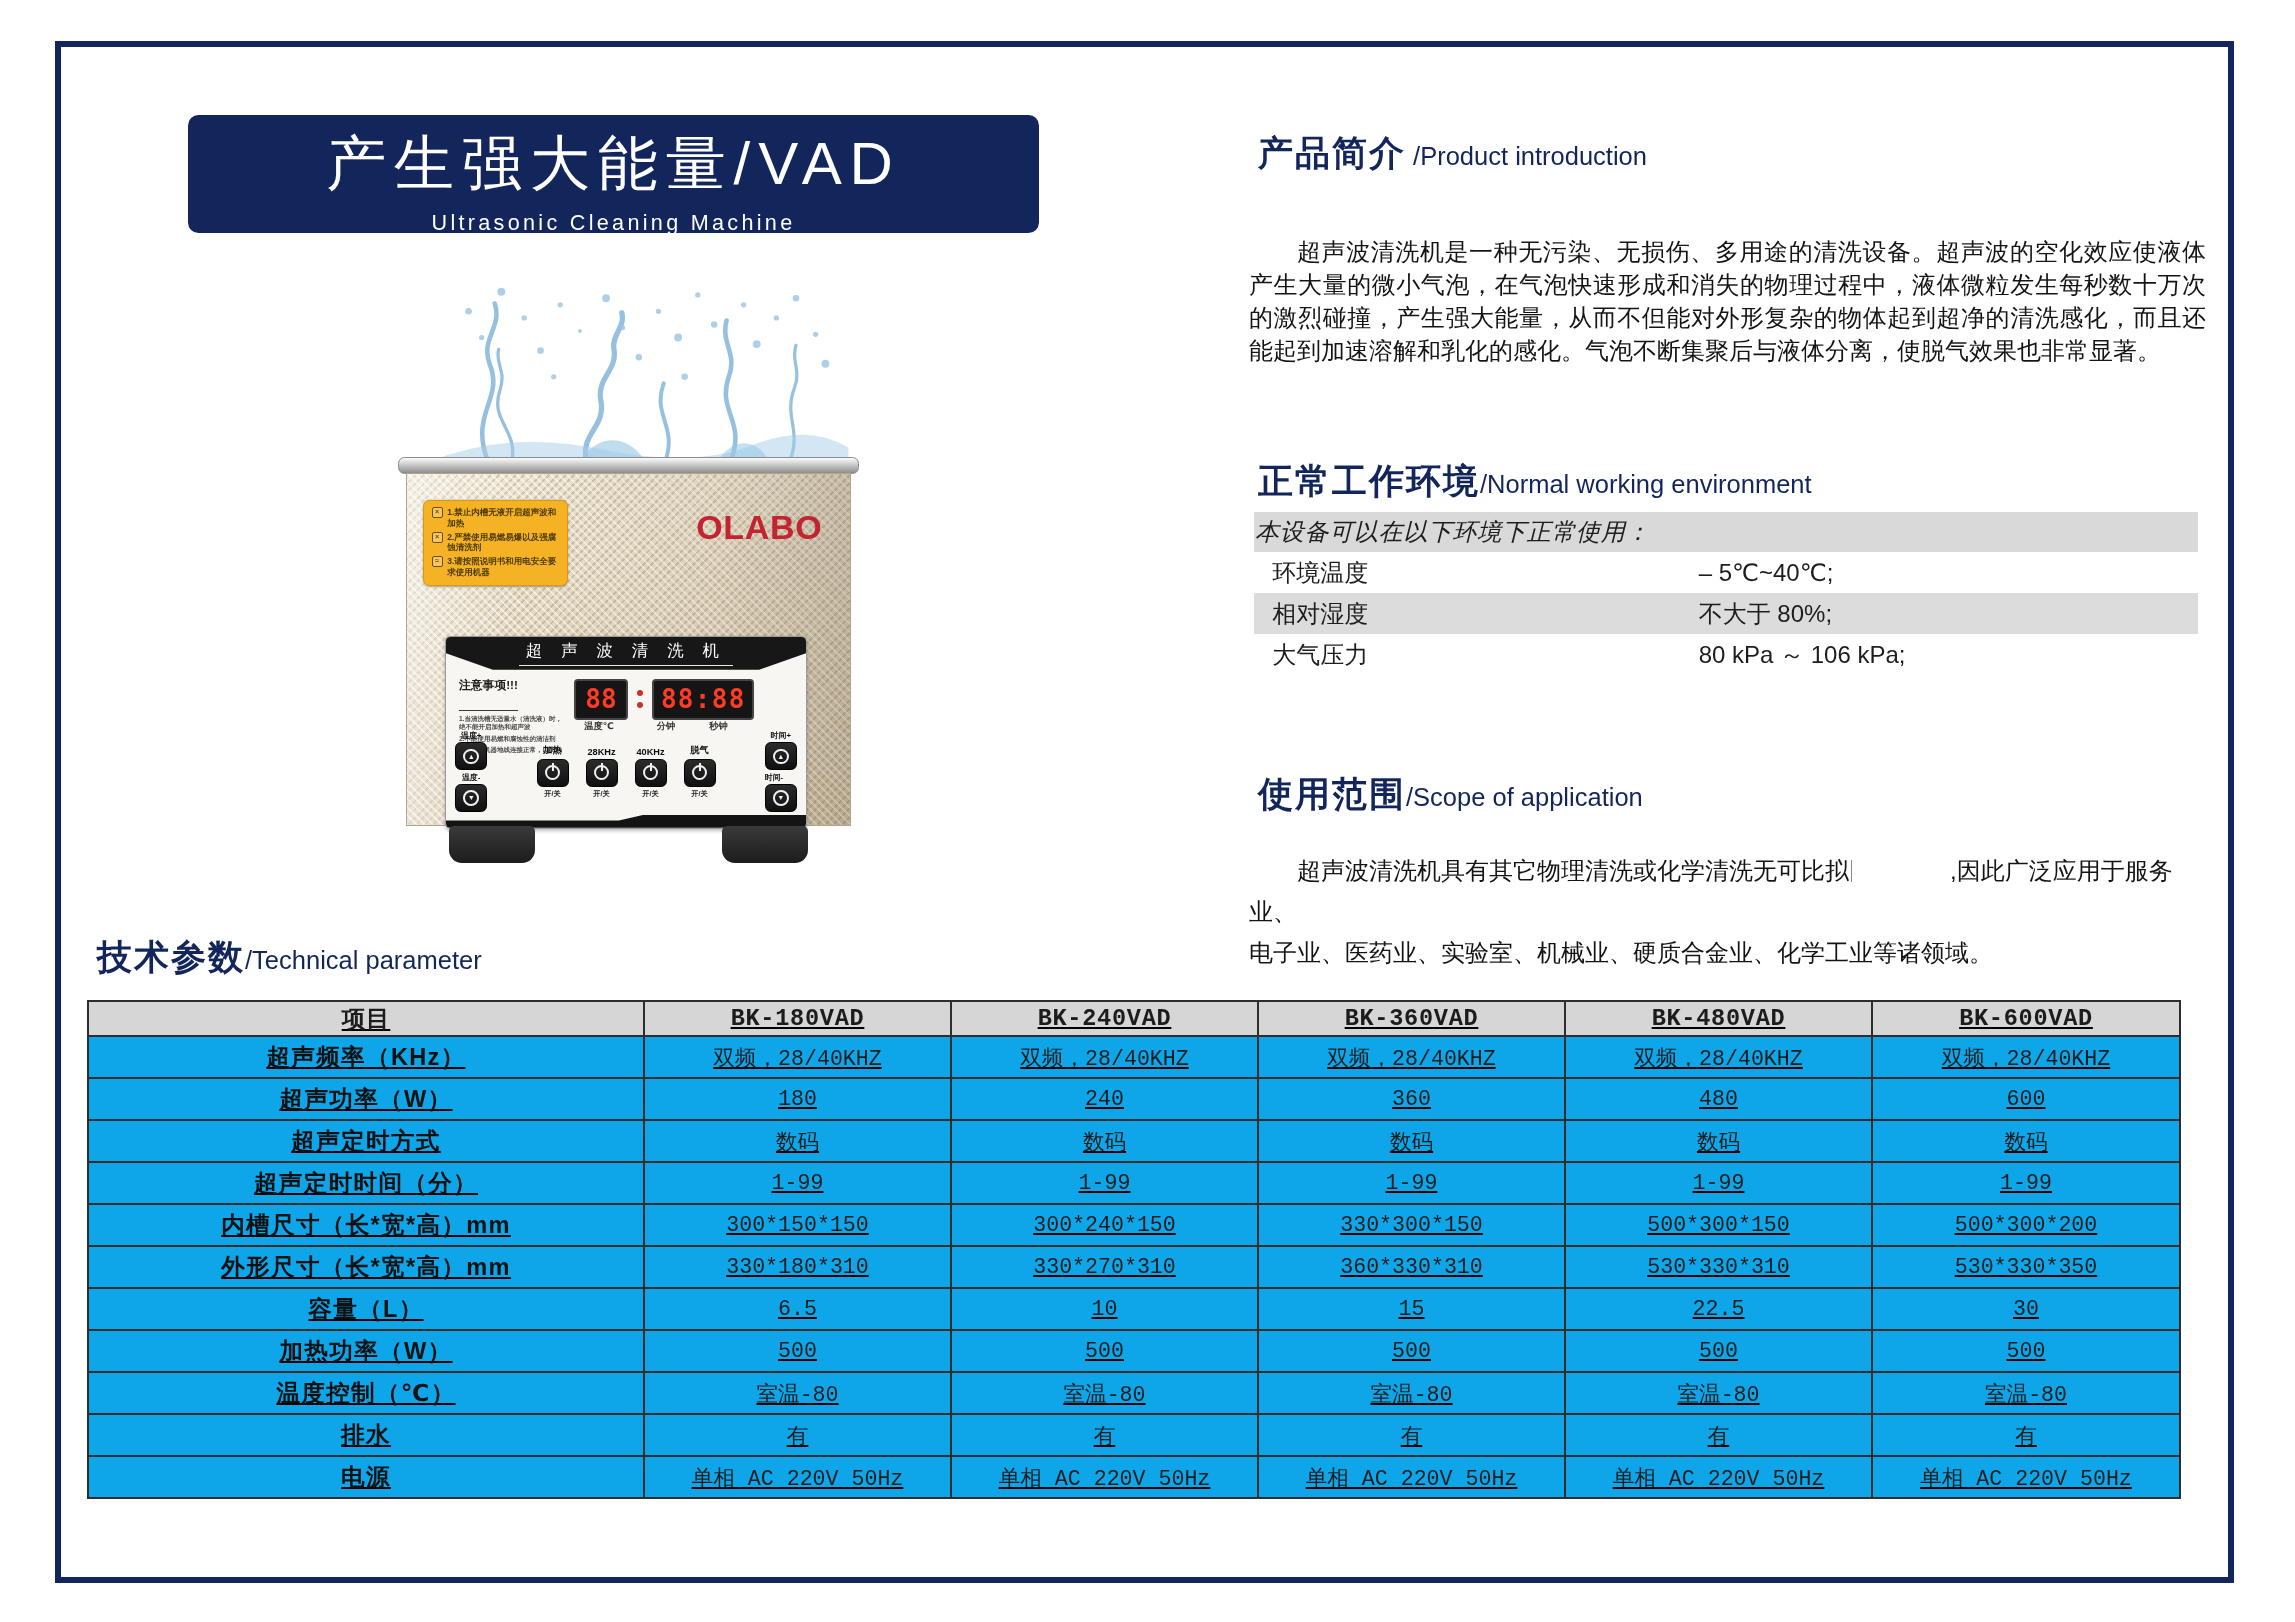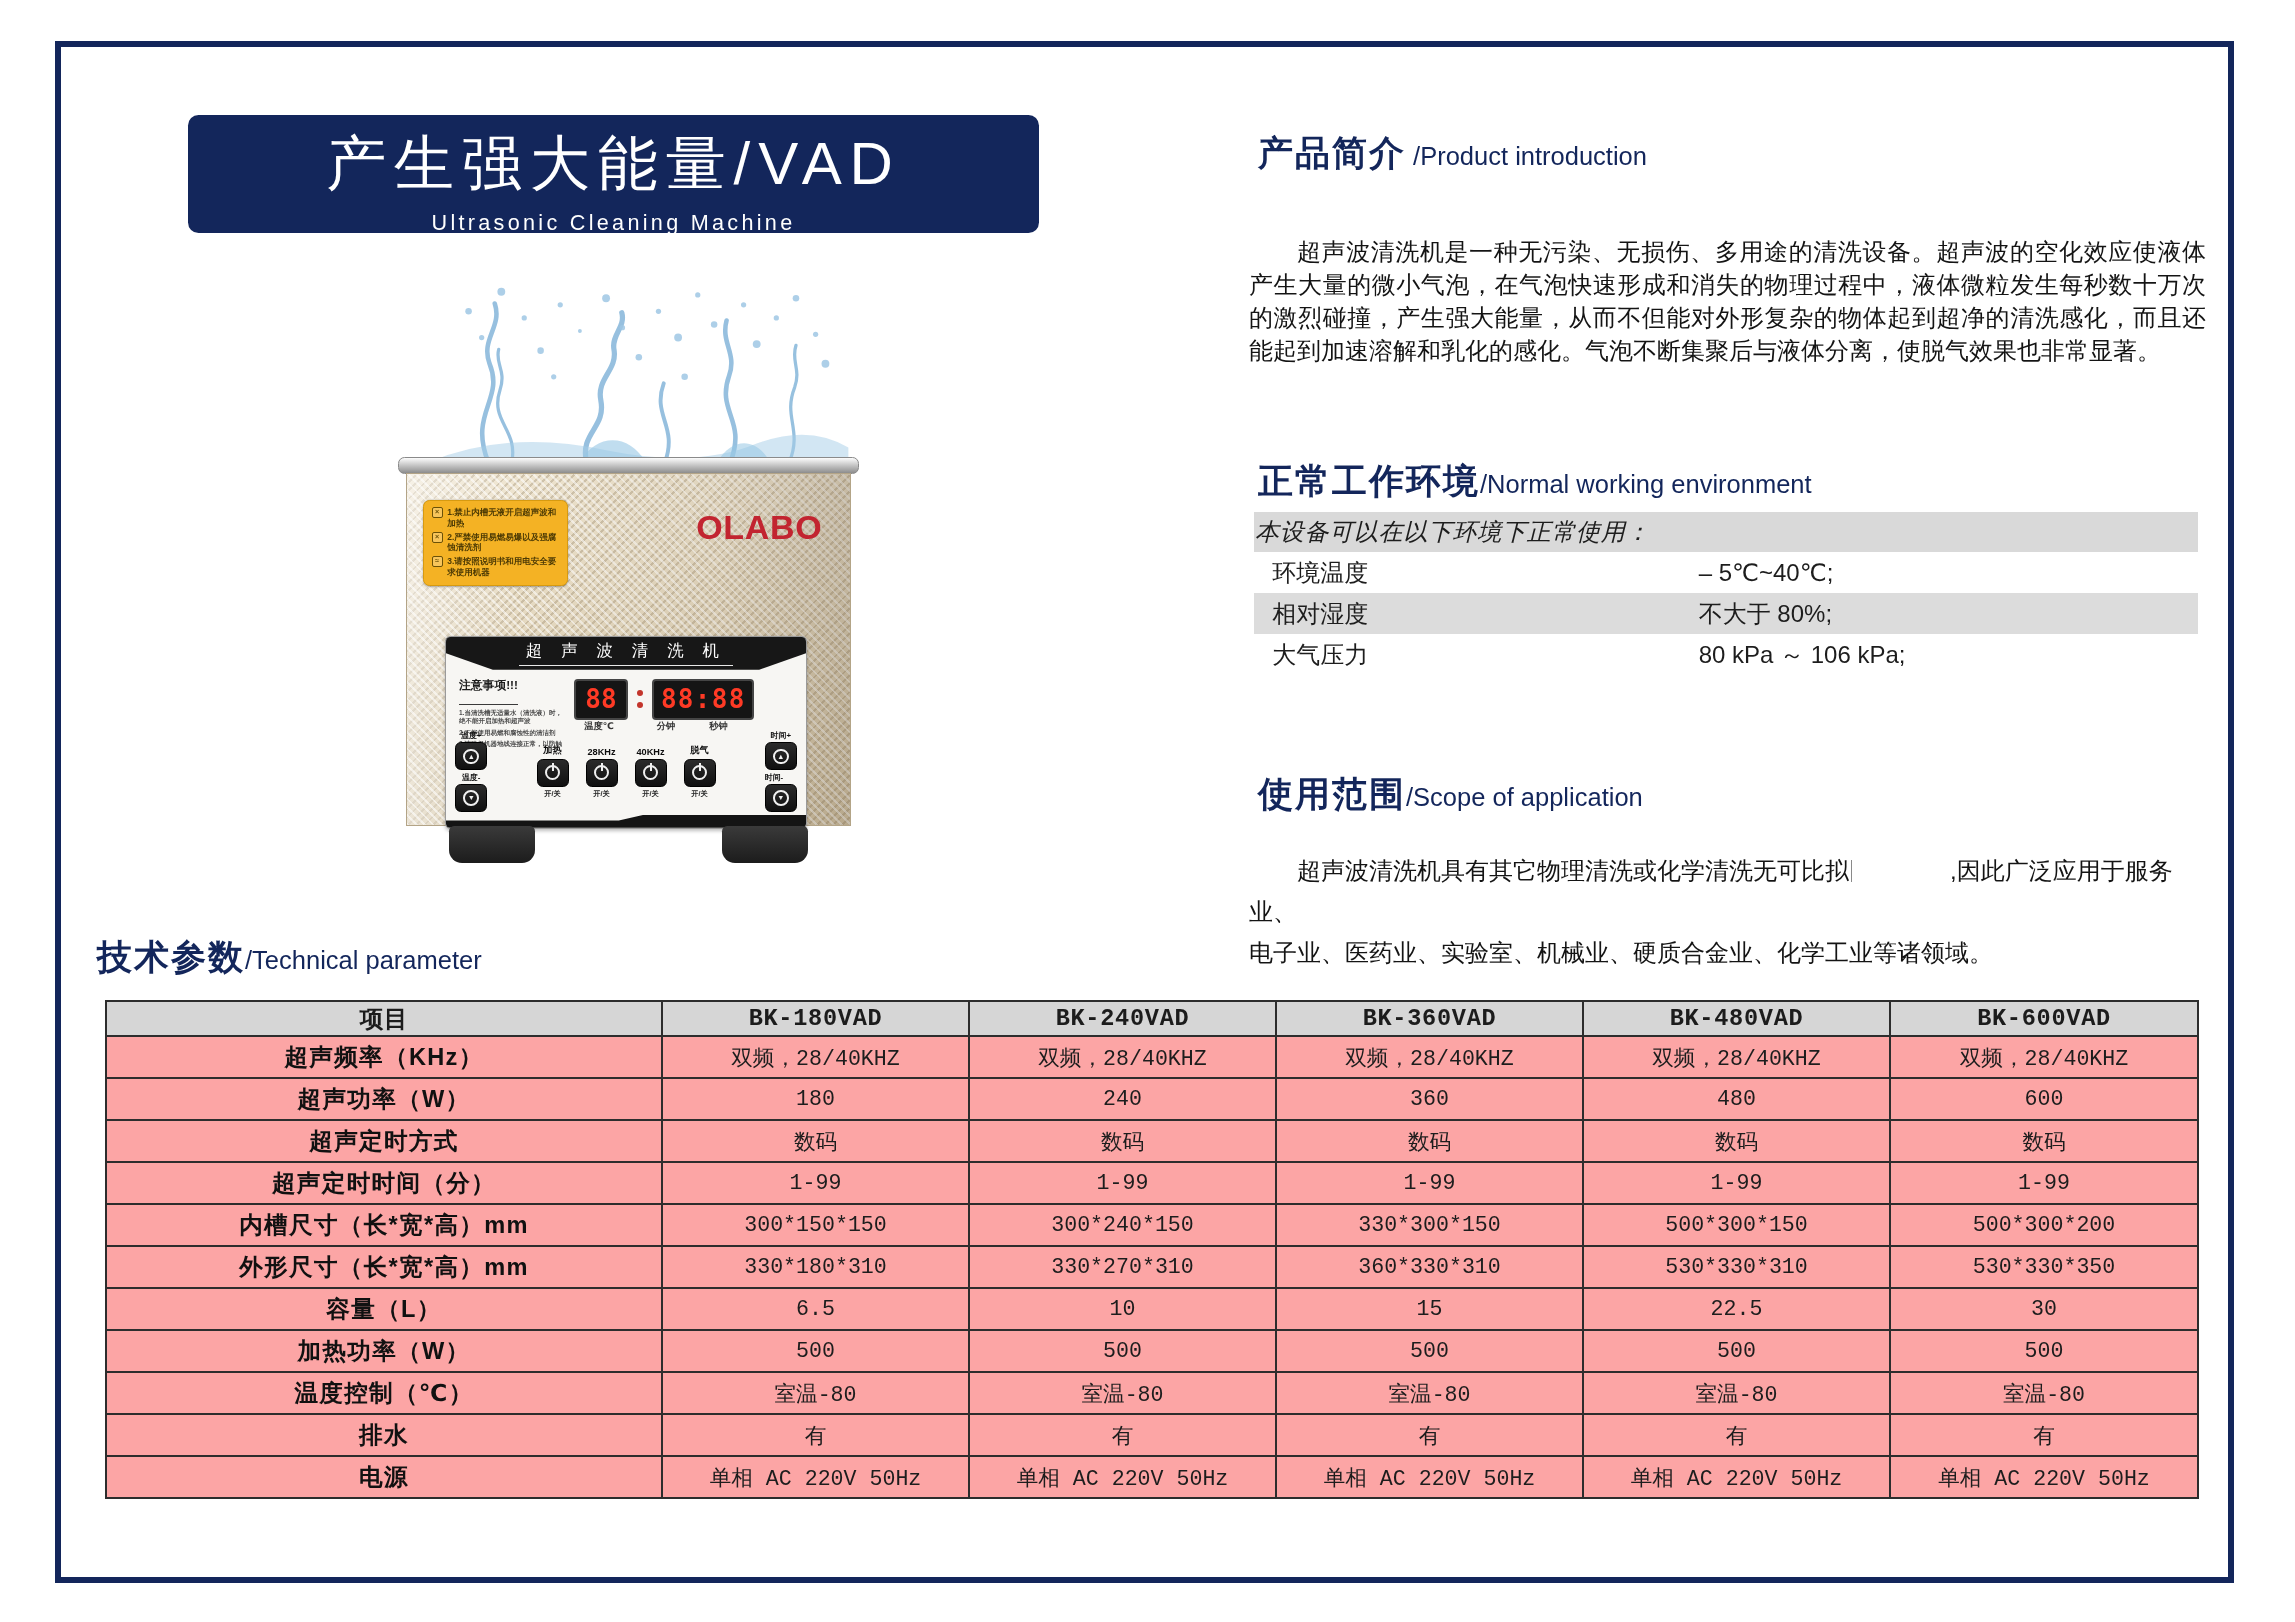--- a/index.html
+++ b/index.html
@@ -35,22 +35,22 @@
   #env-table tr.alt{background:#DCDCDC;}
   #env-table td.env-label{width:47%;padding-left:18.3px;text-align:left;}
   #env-table td.env-value{text-align:left;}
 
   
   .scope-body{position:absolute;left:1249px;top:826px;width:967px;font-size:24px;line-height:41px;
               color:#141414;text-indent:48px;font-weight:500;}
   .scope-gap{display:inline-block;width:98px;border-left:1.3px solid #8a8a8a;height:22px;vertical-align:-3.3px;margin-left:2px;}
 
   
-  #tech-table{position:absolute;left:105px;top:1000px;width:2091px;border-collapse:collapse;
-              table-layout:fixed;background:#fca5a5;}
+  #tech-table{position:absolute;left:87px;top:1000px;width:2091px;border-collapse:collapse;
+              table-layout:fixed;background:#0ea5e9;text-decoration:underline;}
   #tech-table th,#tech-table td{border:2px solid #2d2d2d;text-align:center;padding:0;}
   #tech-table thead th{background:#D6D6D6;height:33px;font-size:23.6px;font-weight:bold;letter-spacing:0.7px;
        font-family:"Liberation Mono","DejaVu Sans Mono","Liberation Sans",sans-serif;color:#1c1c1c;}
   #tech-table tbody th{font-size:23.6px;font-weight:bold;height:40px;letter-spacing:1.3px;color:#111;
        font-family:"Liberation Sans","DejaVu Sans",sans-serif;}
   #tech-table tbody td{font-size:21.6px;color:#1d1d1d;font-weight:500;
        font-family:"Liberation Mono","DejaVu Sans Mono","Liberation Sans",sans-serif;}
 
   
   .product-visual{position:absolute;left:370px;top:272px;width:517px;height:592px;}
@@ -86,21 +86,21 @@
   .led.big{width:98px;height:37px;font-size:26px;letter-spacing:1.3px;}
   .dots{display:flex;flex-direction:column;gap:6.5px;}
   .dots i{width:5.9px;height:5.9px;border-radius:50%;background:#c3352b;display:block;}
   .led-labels{position:absolute;top:83px;left:128px;font-size:9.2px;color:#333;font-weight:bold;}
   .led-labels span{display:inline-block;text-align:center;}
   .led-labels span:nth-child(1){width:50px;}
   .led-labels span:nth-child(2){width:50px;margin-left:14.4px;}
   .led-labels span:nth-child(3){width:50px;}
   .notes{position:absolute;left:13px;top:41px;width:103px;}
   .notes-title{font-size:11.8px;font-weight:bold;color:#1c1c1c;border-bottom:1.3px solid #3a3a3a;
-               display:inline-block;padding-bottom:10px;margin-bottom:3.9px;}
+               display:inline-block;padding-bottom:16px;margin-bottom:3.9px;}
   .note-line{font-size:6.5px;color:#4c4c4c;line-height:1.3;margin-bottom:3.3px;font-weight:bold;}
   .controls{position:absolute;left:9.2px;right:9.2px;bottom:15.7px;display:flex;justify-content:space-between;align-items:center;}
   .stack{display:flex;flex-direction:column;align-items:center;gap:1.3px;}
   .stack .lbl{font-size:7.9px;font-weight:bold;color:#111;}
   .pwr-btn{width:30px;height:26px;background:linear-gradient(#2b2b2b,#101010);border-radius:5.9px;
            display:flex;align-items:center;justify-content:center;border:0.7px solid #000;}
   .pwr-circle{width:15.7px;height:15.7px;border:2px solid #f0f0f0;border-radius:50%;box-sizing:border-box;
               display:flex;align-items:center;justify-content:center;position:relative;}
   .arrow{color:#f0f0f0;font-size:7.2px;line-height:1;}
   .icon-power::after{content:"";position:absolute;left:50%;top:-3.9px;transform:translateX(-50%);

